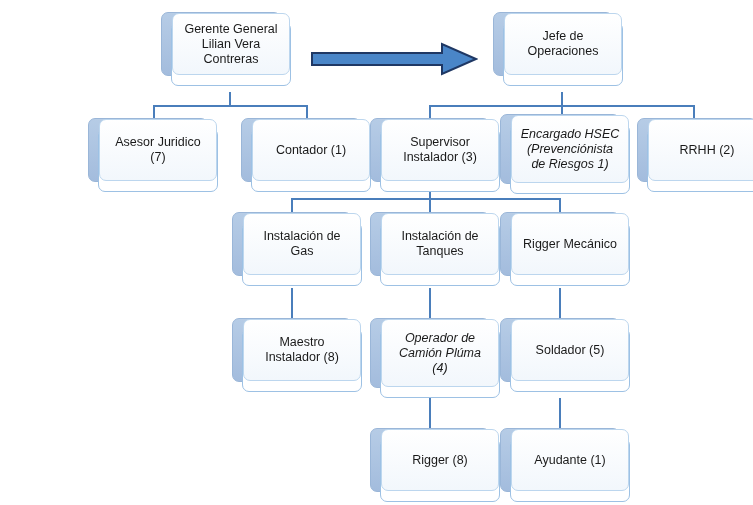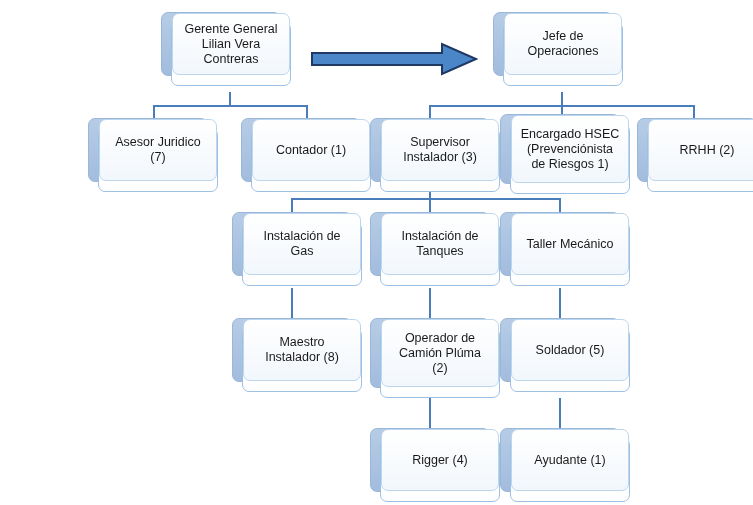--- a/index.html
+++ b/index.html
@@ -72,21 +72,21 @@
   .node .label {
     color: #1a1a1a;
     font-size: 12.5px;
     line-height: 15px;
     text-align: center;
     white-space: pre-line;
   }
 
   .node.tall .back,
   .node.tall .front,
-  .node.tall .inner { height: 68px; }
+  .node.tall .inner { height: 68px; font-style: italic; }
 
   
   .block-arrow {
     position: absolute;
   }
 </style>
 </head>
 <body>
 
 <div id="canvas">
@@ -208,60 +208,60 @@
         <span class="label">Instalación de
 Tanques</span>
       </div>
     </div>
   </div>
 
   <div class="node" style="left:452px; top:212px;">
     <div class="back"></div>
     <div class="front">
       <div class="inner">
-        <span class="label">Taller Mecánico</span>
+        <span class="label">Rigger Mecánico</span>
       </div>
     </div>
   </div>
 
   <div class="node" style="left:184px; top:318px;">
     <div class="back"></div>
     <div class="front">
       <div class="inner">
         <span class="label">Maestro
 Instalador (8)</span>
       </div>
     </div>
   </div>
 
   <div class="node tall" style="left:322px; top:318px;">
     <div class="back"></div>
     <div class="front">
       <div class="inner">
         <span class="label">Operador de
 Camión Plúma
-(2)</span>
+(4)</span>
       </div>
     </div>
   </div>
 
   <div class="node" style="left:452px; top:318px;">
     <div class="back"></div>
     <div class="front">
       <div class="inner">
         <span class="label">Soldador (5)</span>
       </div>
     </div>
   </div>
 
   <div class="node" style="left:322px; top:428px;">
     <div class="back"></div>
     <div class="front">
       <div class="inner">
-        <span class="label">Rigger (4)</span>
+        <span class="label">Rigger (8)</span>
       </div>
     </div>
   </div>
 
   <div class="node" style="left:452px; top:428px;">
     <div class="back"></div>
     <div class="front">
       <div class="inner">
         <span class="label">Ayudante (1)</span>
       </div>

